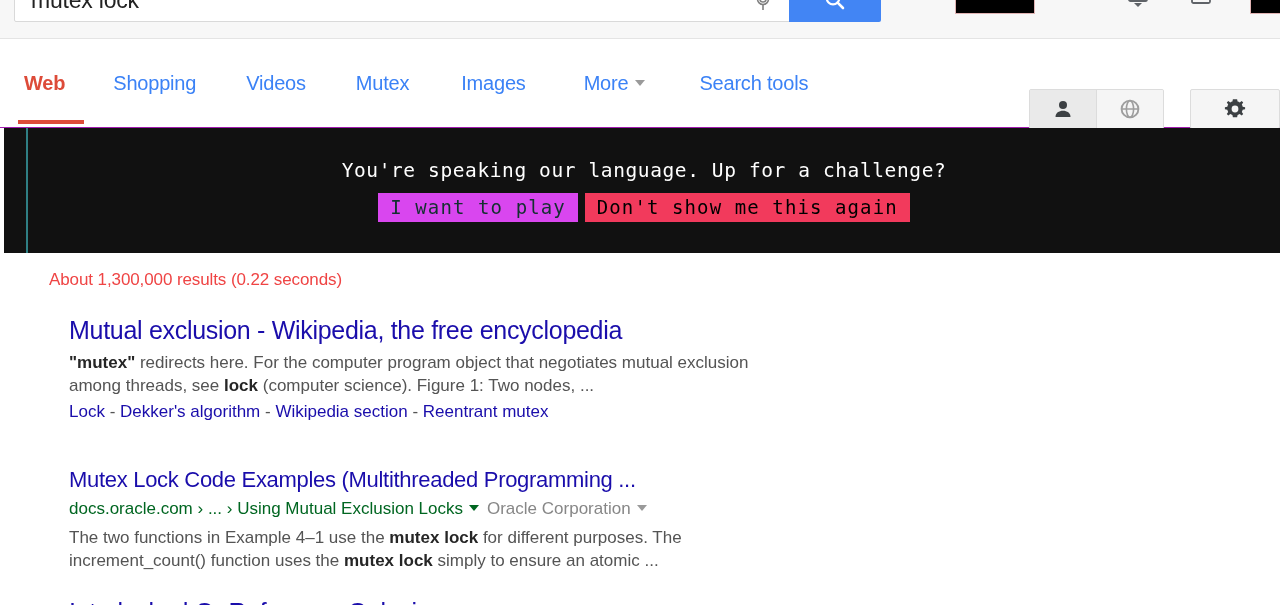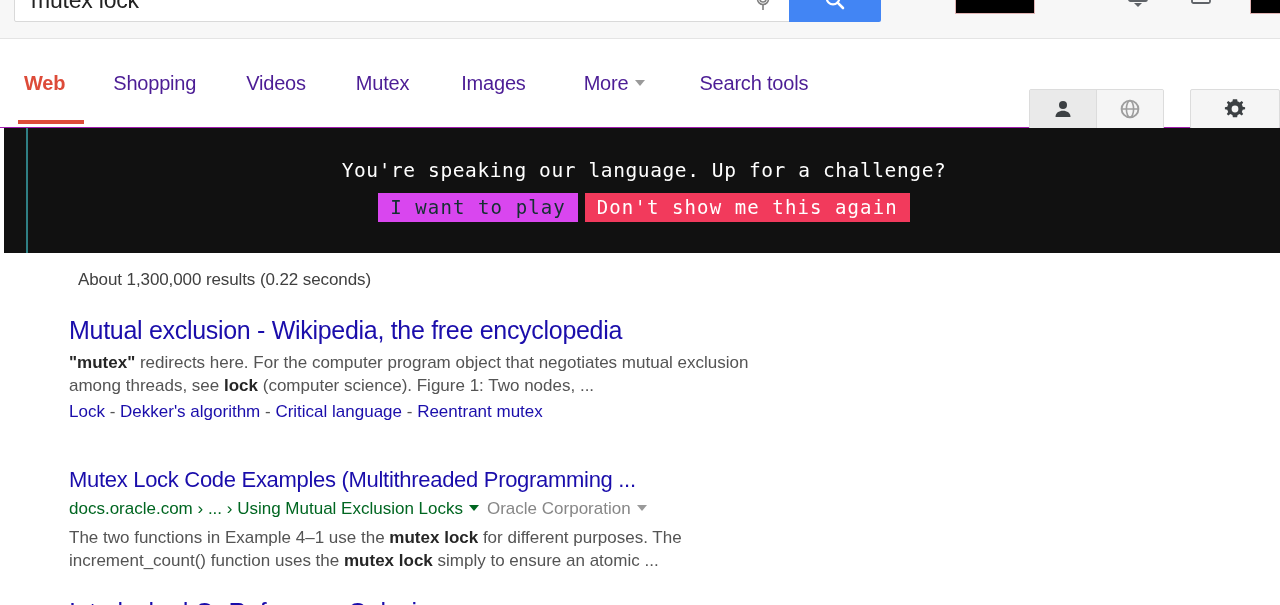--- a/index.html
+++ b/index.html
@@ -119,21 +119,21 @@
     position: absolute;
     left: 0;
     top: 0;
     height: 88px;
     display: flex;
     align-items: center;
   }
   .navtab {
     position: relative;
     font-size: 20px;
-    color: #4c1d95;
+    color: #3b82f6;
     padding: 0 0 0 0;
     margin: 0 0 0 0;
     white-space: nowrap;
     cursor: pointer;
     letter-spacing: -0.2px;
   }
   .navtab.web {
     color: #dd4b39;
     font-weight: bold;
     margin-left: 24px;
@@ -252,40 +252,40 @@
     background: #d946ef;
     color: #13312f;
   }
   .fbtn.no {
     background: #fba212;
     color: #3a2700;
     margin-left: 17px;
   }
   .fbtn.never {
     background: #f23a5c;
-    color: #ffffff;
+    color: #000000;
     margin-left: 7px;
   }
 
   
   .results {
     position: absolute;
     left: 0;
     top: 253px;
     width: 1280px;
     height: 352px;
     background: #ffffff;
     overflow: hidden;
   }
   .result-stats {
     position: absolute;
-    left: 78px;
+    left: 49px;
     top: 17px;
     font-size: 17px;
-    color: #404040;
+    color: #ef4444;
     letter-spacing: -0.1px;
     white-space: nowrap;
   }
   .result {
     position: absolute;
     left: 50px;
     width: 760px;
     margin-left: 19px;
   }
   .result-1 { top: 62px; }
@@ -440,21 +440,21 @@
   </div>
 </div>
 
 <div class="results">
 
   <div class="result-stats">About 1,300,000 results (0.22 seconds)</div>
 
   <div class="result result-1">
     <div class="r-title">Mutual exclusion - Wikipedia, the free encyclopedia</div>
     <div class="r-snippet"><b>"mutex"</b> redirects here. For the computer program object that negotiates mutual exclusion among threads, see <b>lock</b> (computer science). Figure 1: Two nodes,  ...</div>
-    <div class="r-sitelinks"><span class="sl">Lock</span><span class="sep"> - </span><span class="sl">Dekker's algorithm</span><span class="sep"> - </span><span class="sl">Critical language</span><span class="sep"> - </span><span class="sl">Reentrant mutex</span></div>
+    <div class="r-sitelinks"><span class="sl">Lock</span><span class="sep"> - </span><span class="sl">Dekker's algorithm</span><span class="sep"> - </span><span class="sl">Wikipedia section</span><span class="sep"> - </span><span class="sl">Reentrant mutex</span></div>
   </div>
 
   <div class="result result-2">
     <div class="r-title">Mutex Lock Code Examples (Multithreaded Programming ...</div>
     <div class="r-urlline">
       <span class="r-url plain">docs.oracle.com › ... › Using Mutual Exclusion Locks</span><span class="r-dropdown"></span><span class="r-source">Oracle Corporation</span><span class="r-dropdown grey"></span>
     </div>
     <div class="r-snippet">The two functions in Example 4–1 use the <b>mutex lock</b> for different purposes. The increment_count() function uses the <b>mutex lock</b> simply to ensure an atomic ...</div>
   </div>
 

